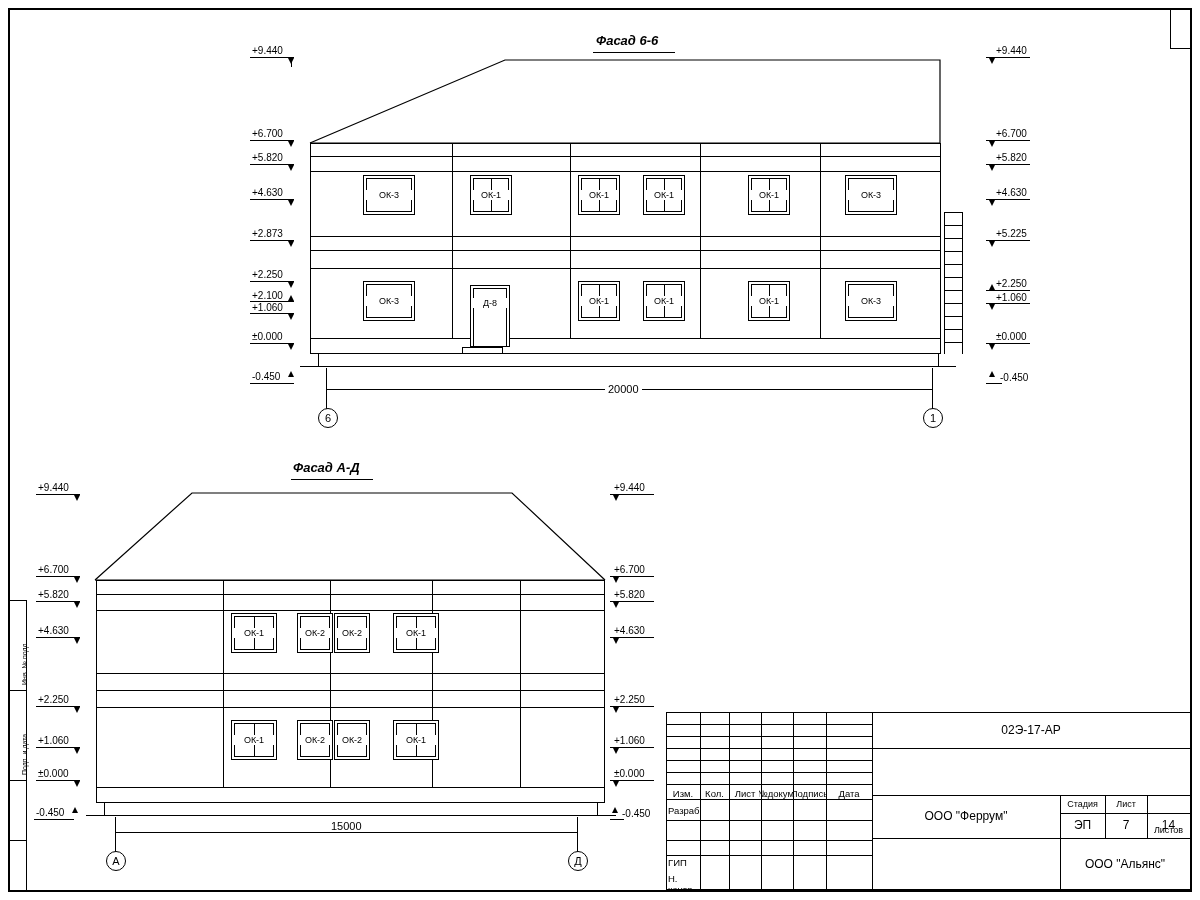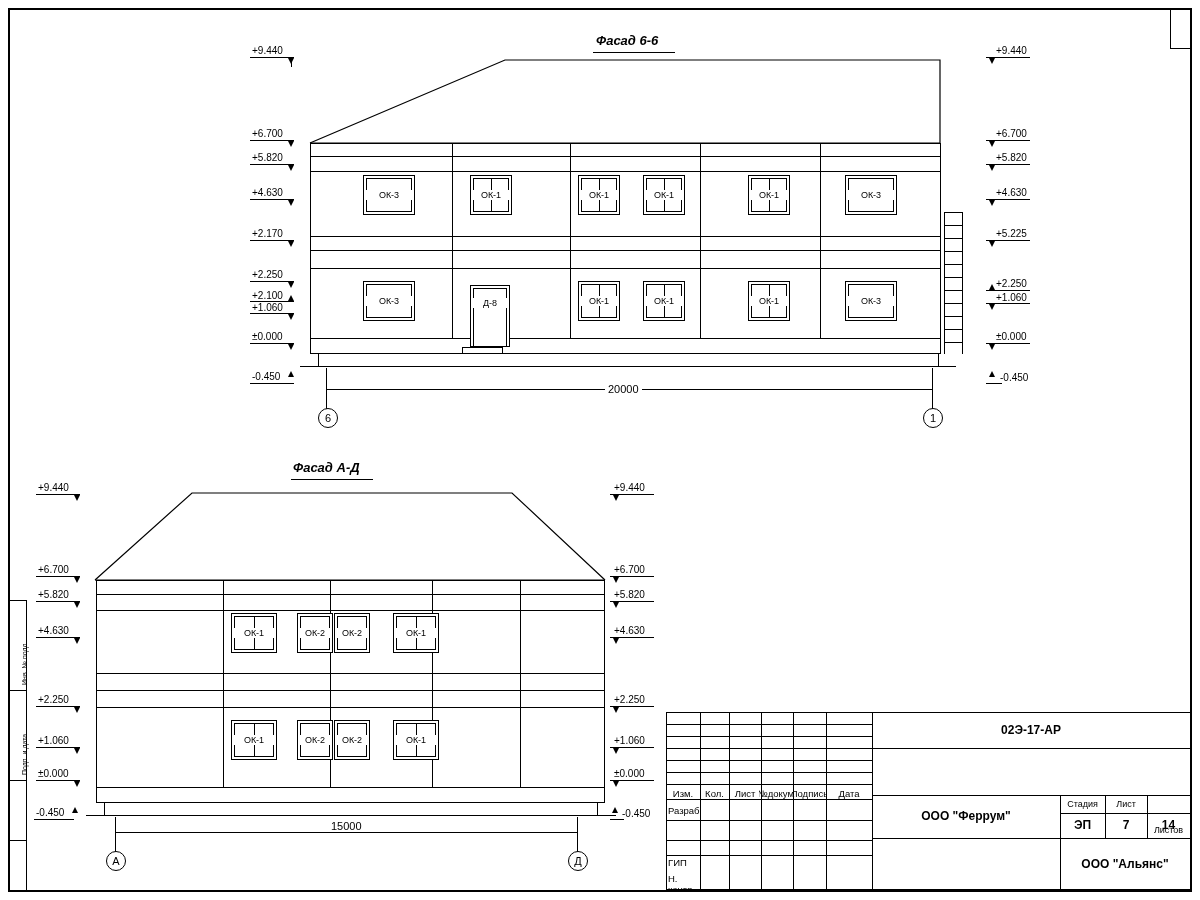--- a/index.html
+++ b/index.html
@@ -140,21 +140,21 @@
     position: absolute;
     box-sizing: border-box;
     font-size: 9.5px;
     line-height: 11px;
     display: flex;
     align-items: center;
     overflow: hidden;
   }
   .stamp-cell.center { justify-content: center; text-align: center; }
   .stamp-cell.left { justify-content: flex-start; padding-left: 2px; }
-  .stamp-cell.big { font-size: 12px; font-weight: bold; }
+  .stamp-cell.big { font-size: 12px; }
   .vtext {
     position: absolute;
     font-size: 7px;
     line-height: 8px;
     transform-origin: 0 0;
     white-space: nowrap;
   }
 </style>
 </head>
 <body>
@@ -296,21 +296,21 @@
   <div class="arrow-down" style="left:288px; top:141px;"></div>
 
   <div class="lvl" style="left:252px; top:152px;">+5.820</div>
   <div class="lvl-line" style="left:250px; top:164px; width:44px;"></div>
   <div class="arrow-down" style="left:288px; top:165px;"></div>
 
   <div class="lvl" style="left:252px; top:187px;">+4.630</div>
   <div class="lvl-line" style="left:250px; top:199px; width:44px;"></div>
   <div class="arrow-down" style="left:288px; top:200px;"></div>
 
-  <div class="lvl" style="left:252px; top:228px;">+2.170</div>
+  <div class="lvl" style="left:252px; top:228px;">+2.873</div>
   <div class="lvl-line" style="left:250px; top:240px; width:44px;"></div>
   <div class="arrow-down" style="left:288px; top:241px;"></div>
 
   <div class="lvl" style="left:252px; top:269px;">+2.250</div>
   <div class="lvl-line" style="left:250px; top:281px; width:44px;"></div>
   <div class="arrow-down" style="left:288px; top:282px;"></div>
 
   <div class="lvl" style="left:252px; top:290px;">+2.100</div>
   <div class="lvl-line" style="left:250px; top:301px; width:44px;"></div>
   <div class="arrow-up" style="left:288px; top:295px;"></div>

